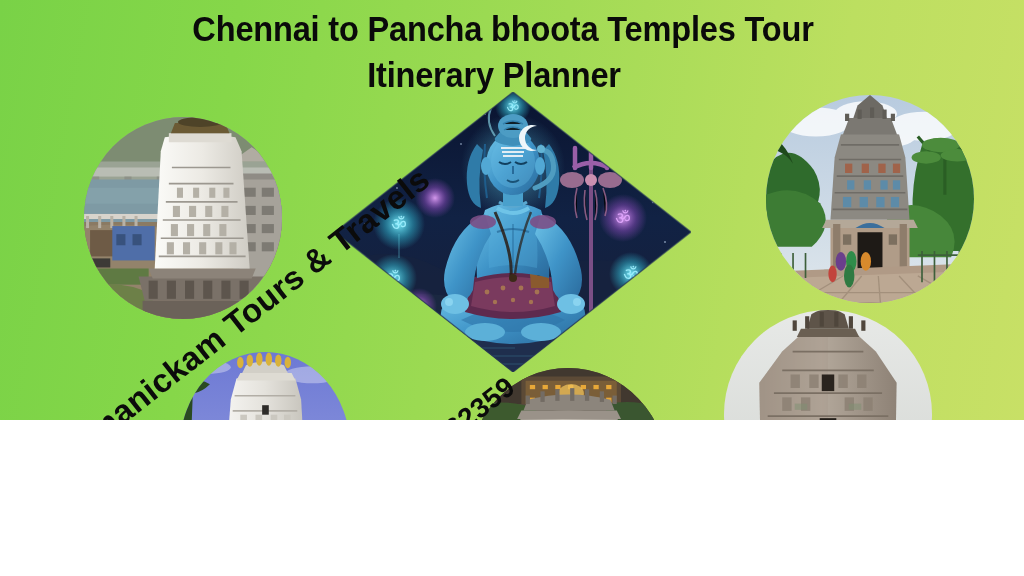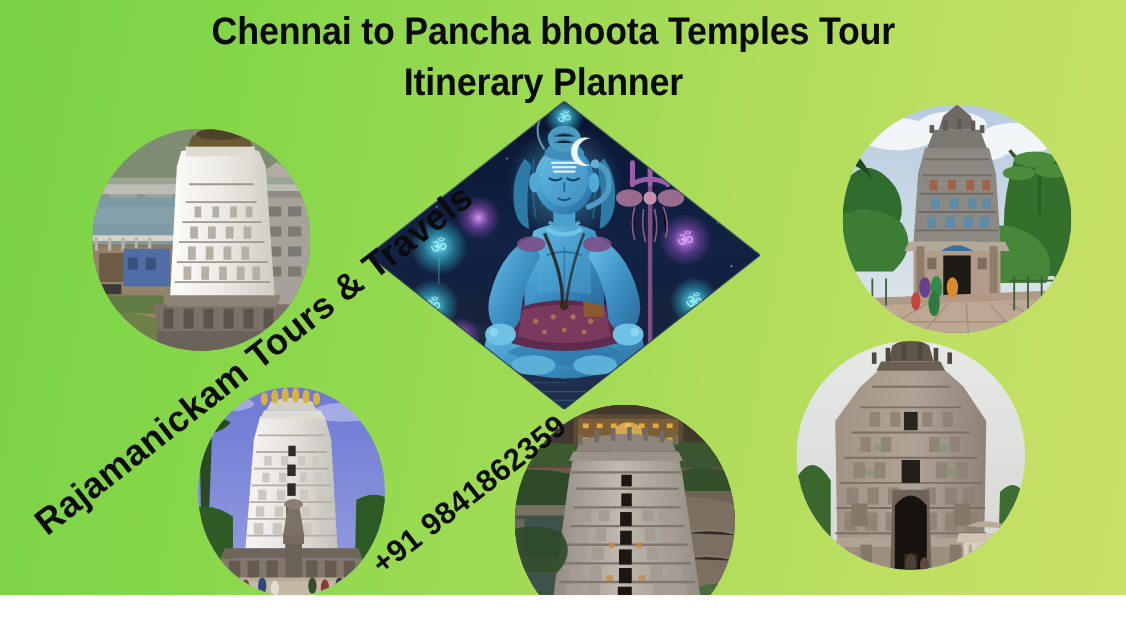--- a/index.html
+++ b/index.html
@@ -3,21 +3,21 @@
 <meta charset="utf-8">
 <style>
   html, body {
     margin: 0; padding: 0;
     width: 1024px; height: 576px;
     overflow: hidden;
     font-family: "Liberation Sans", sans-serif;
   }
   #poster {
     position: relative;
-    width: 1024px; height: 541px;
+    width: 1024px; height: 420px;
     background: linear-gradient(100deg, #79d247 0%, #86d749 22%, #a2db55 52%, #bcdf60 78%, #c8e066 100%);
     overflow: hidden;
   }
 
   
   .title-block {
     position: absolute;
     top: 6px; left: 0; right: 0;
     text-align: center;
     z-index: 40;

